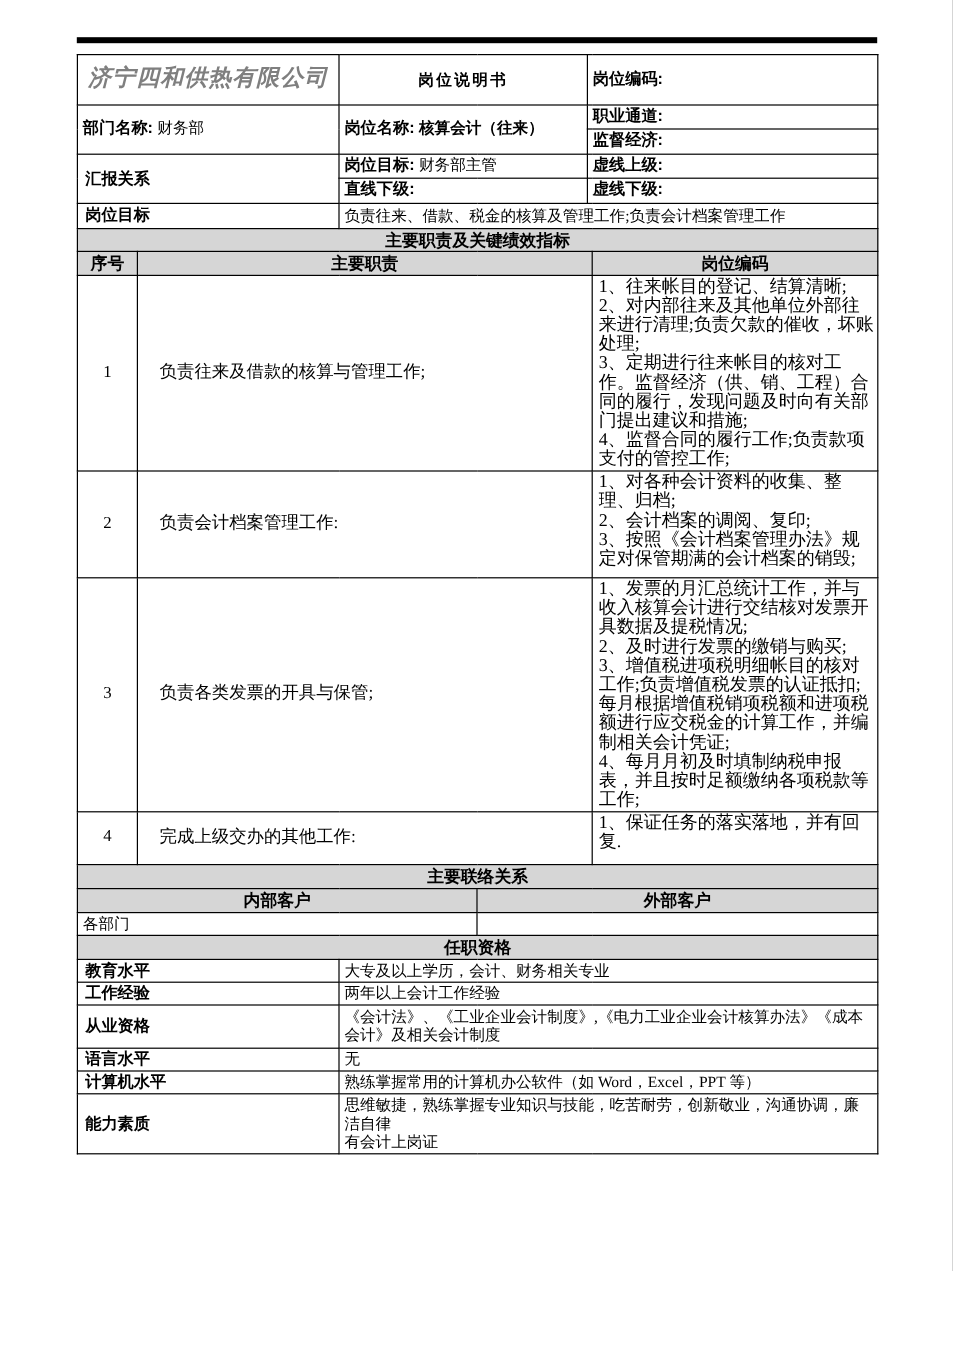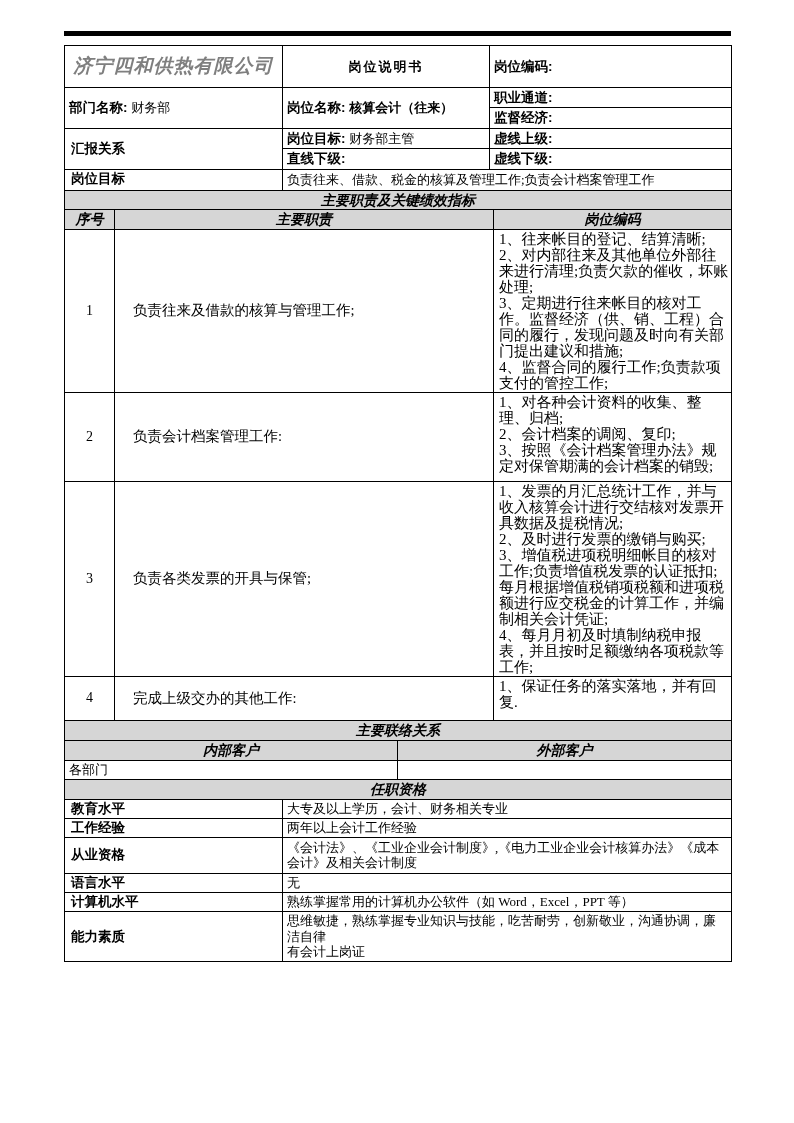--- a/index.html
+++ b/index.html
@@ -47,21 +47,21 @@
   .duty { padding-left:18px; }
   .std {
     white-space:pre-line; vertical-align:top;
     font-size:15px; line-height:16px; padding:1px 2px 1px 5px;
   }
   .pre { white-space:pre-line; }
   
   tr.h-company > td { height:42px; }
   tr.h-sub > td { height:20px; }
   tr.h-obj > td { height:21px; }
-  tr.h-bar > td { height:19px;font-style:italic; }
+  tr.h-bar > td { height:19px; }
   tr.h-d1 > td { height:143px; }
   tr.h-d2 > td { height:89px; }
   tr.h-d3 > td { height:192px; }
   tr.h-d4 > td { height:44px; }
   tr.h-q > td { height:19px; }
   tr.h-q2 > td { height:36px; }
   tr.h-q3 > td { height:48px; }
   .page-number {
     position:absolute; left:0; right:0; top:1044px; text-align:center;
     font-size:13px; font-family:"Liberation Serif","DejaVu Serif",serif;

